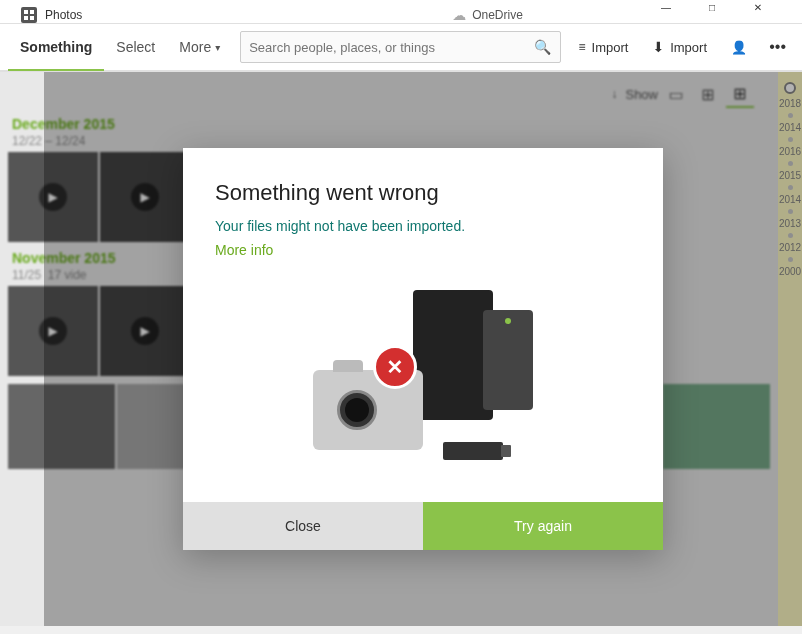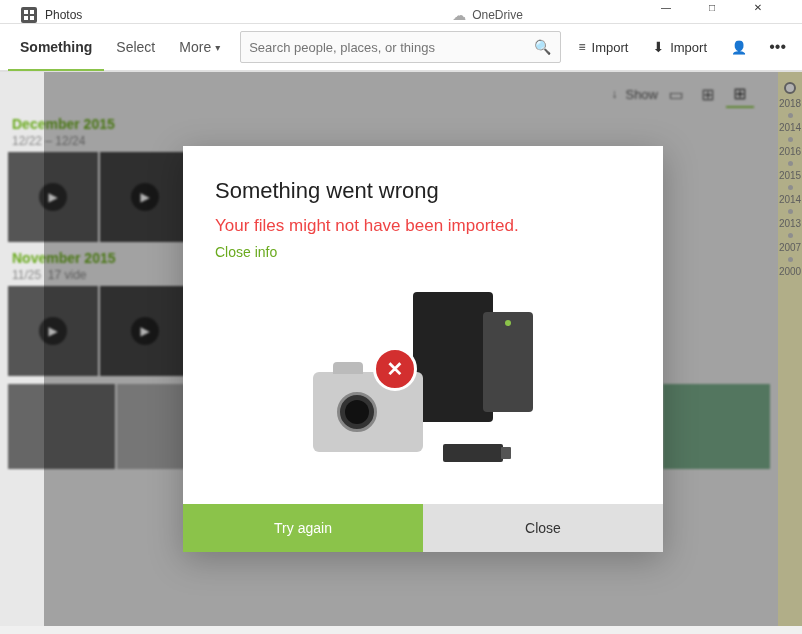--- a/index.html
+++ b/index.html
@@ -264,22 +264,22 @@
       display: flex;
       flex-direction: column;
     }
     .dialog-title {
       font-size: 22px;
       font-weight: 300;
       color: #222;
       margin-bottom: 12px;
     }
     .dialog-message {
-      font-size: 17px;
-      color: #ef4444;
+      font-size: 14px;
+      color: #0f766e;
       margin-bottom: 8px;
     }
     .dialog-more-info {
       font-size: 14px;
       color: #6aaa1e;
       cursor: pointer;
       text-decoration: none;
       margin-bottom: 16px;
     }
     .dialog-illustration {
@@ -563,30 +563,30 @@
     <div class="timeline-item">2014</div>
     <div class="timeline-dot"></div>
     <div class="timeline-item">2016</div>
     <div class="timeline-dot"></div>
     <div class="timeline-item">2015</div>
     <div class="timeline-dot"></div>
     <div class="timeline-item">2014</div>
     <div class="timeline-dot"></div>
     <div class="timeline-item">2013</div>
     <div class="timeline-dot"></div>
-    <div class="timeline-item">2007</div>
+    <div class="timeline-item">2012</div>
     <div class="timeline-dot"></div>
     <div class="timeline-item">2000</div>
   </div>
 
   <div class="overlay">
     <div class="dialog">
       <h2 class="dialog-title">Something went wrong</h2>
       <p class="dialog-message">Your files might not have been imported.</p>
-      <a class="dialog-more-info" href="#">Close info</a>
+      <a class="dialog-more-info" href="#">More info</a>
 
       <div class="dialog-illustration">
         <div class="illustration-container">
 
           <div class="device-tablet"></div>
 
           <div class="device-phone">
             <div class="device-phone-dot"></div>
           </div>
 
@@ -601,18 +601,18 @@
             <div class="device-usb-end"></div>
           </div>
 
           <div class="error-circle">
             <span class="error-x">✕</span>
           </div>
         </div>
       </div>
 
       <div class="dialog-buttons">
+        <button class="dialog-btn secondary">Close</button>
         <button class="dialog-btn primary">Try again</button>
-        <button class="dialog-btn secondary">Close</button>
       </div>
     </div>
   </div>
 </div>
 
 </body></html>

